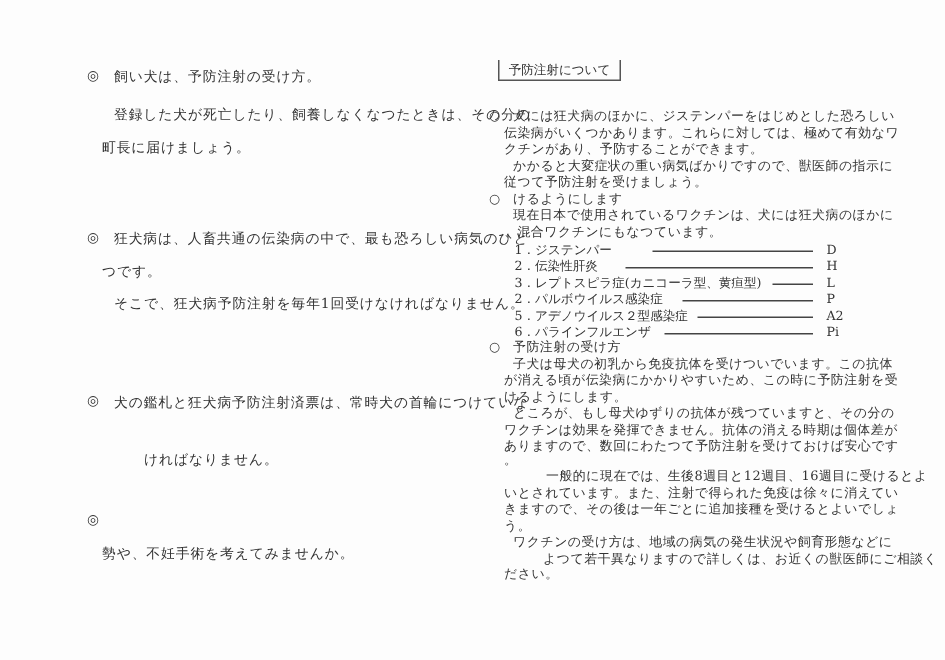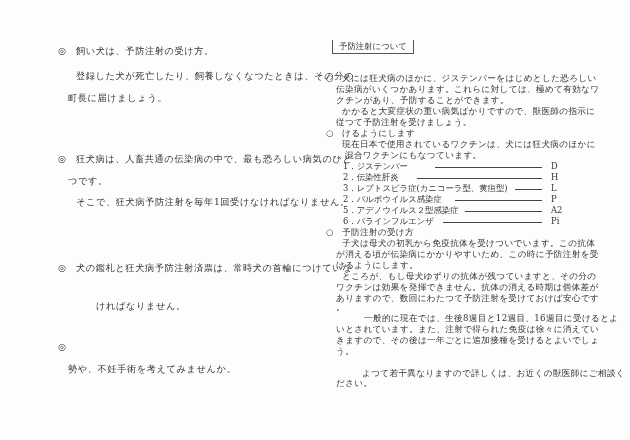--- a/index.html
+++ b/index.html
@@ -99,15 +99,16 @@
   <span class="abs r-txt" style="left:21px;top:249px;">が消える頃が伝染病にかかりやすいため、この時に予防注射を受</span>
   <span class="abs r-txt" style="left:21px;top:260px;">けるようにします。</span>
   <span class="abs r-txt" style="left:27px;top:271px;">ところが、もし母犬ゆずりの抗体が残つていますと、その分の</span>
   <span class="abs r-txt" style="left:21px;top:282px;">ワクチンは効果を発揮できません。抗体の消える時期は個体差が</span>
   <span class="abs r-txt" style="left:21px;top:293px;">ありますので、数回にわたつて予防注射を受けておけば安心です</span>
   <span class="abs r-txt" style="left:21px;top:302px;">。</span>
   <span class="abs r-txt" style="left:27px;top:313px;margin-left:22px;">一般的に現在では、生後8週目と12週目、16週目に受けるとよ</span>
   <span class="abs r-txt" style="left:21px;top:335px;">きますので、その後は一年ごとに追加接種を受けるとよいでしょ</span>
   <span class="abs r-txt" style="left:21px;top:324px;">いとされています。また、注射で得られた免疫は徐々に消えてい</span>
   <span class="abs r-txt" style="left:21px;top:346px;">う。</span>
+  <span class="abs r-txt" style="left:27px;top:357px;">ワクチンの受け方は、地域の病気の発生状況や飼育形態などに</span>
   <span class="abs r-txt" style="left:21px;top:368px;margin-left:26px;">よつて若干異なりますので詳しくは、お近くの獣医師にご相談く</span>
   <span class="abs r-txt" style="left:21px;top:378px;">ださい。</span>
 </div>
 
 </body></html>

